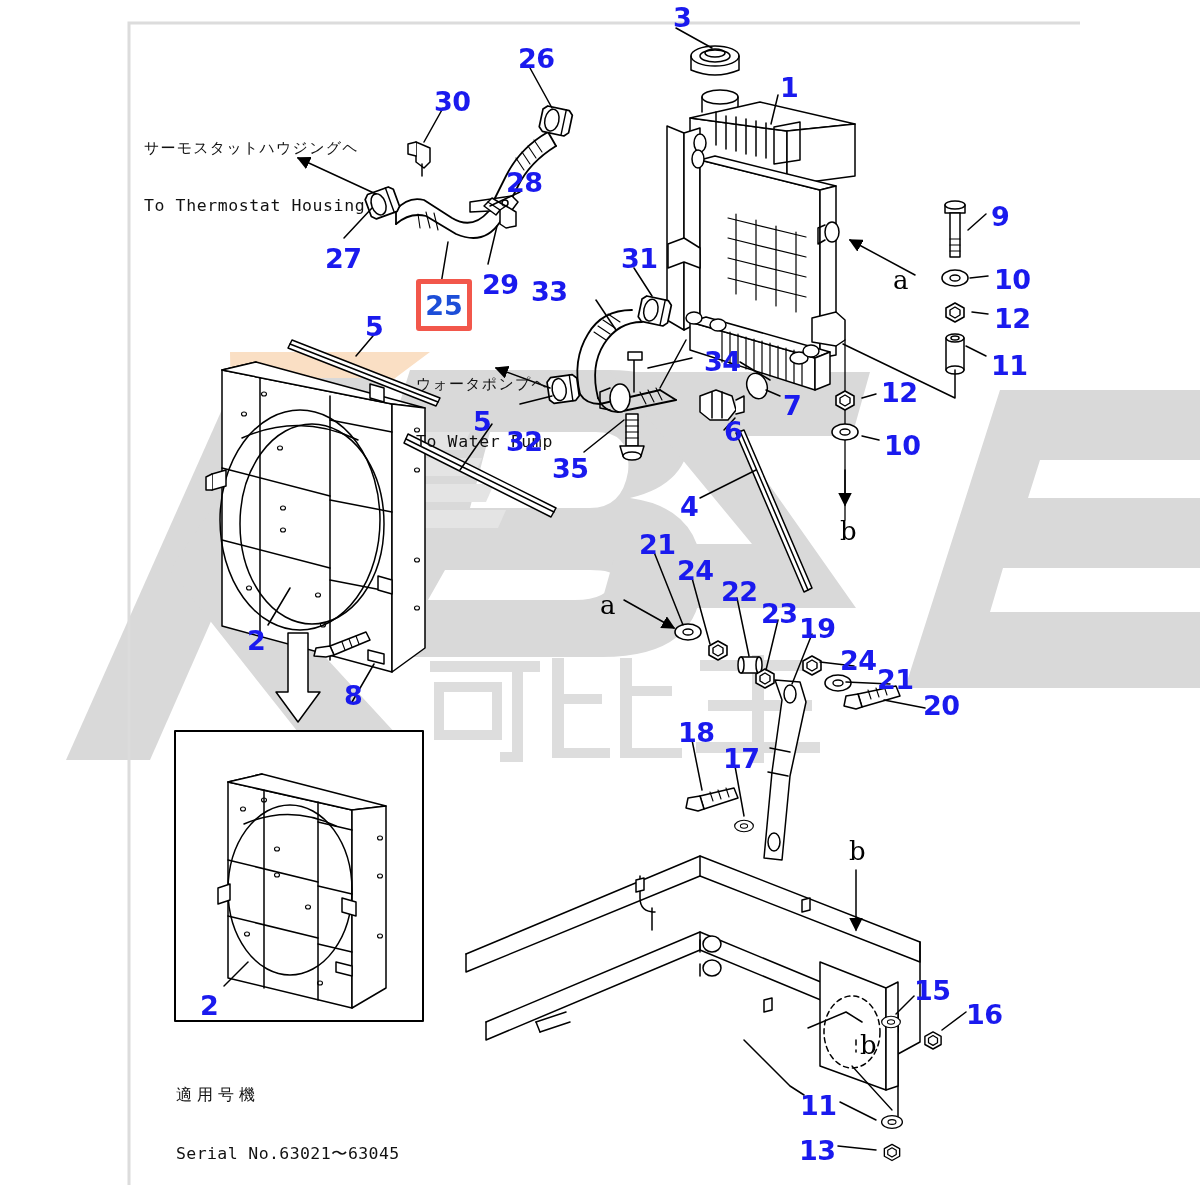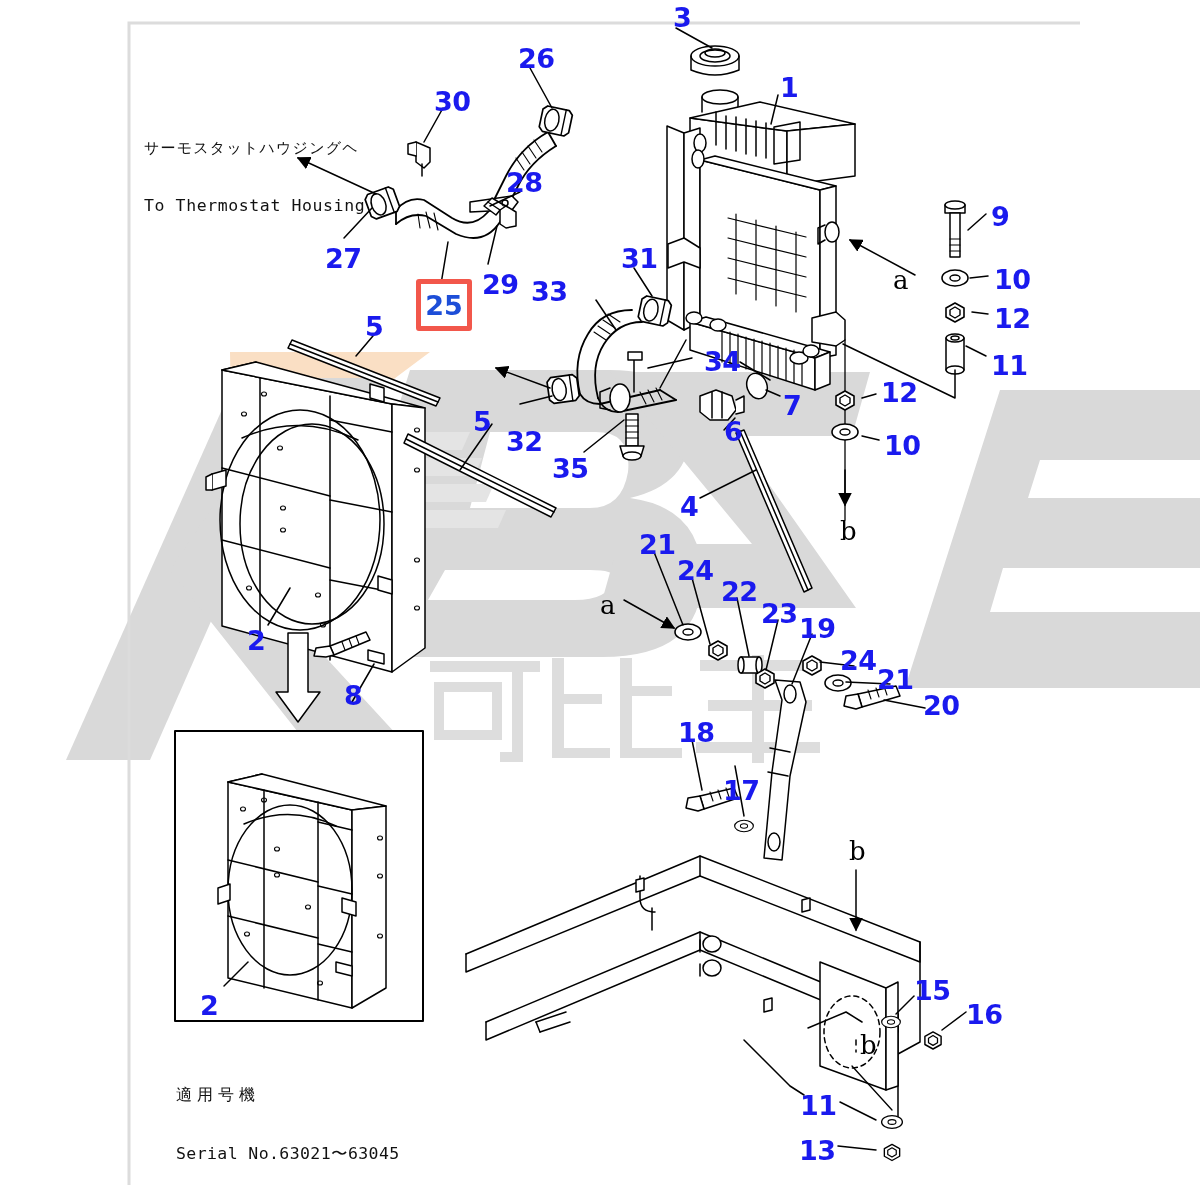--- a/index.html
+++ b/index.html
@@ -514,20 +514,24 @@
       <path d="M686,340 L660,388"></path>
 
     </g>
   </svg>
 
   <div class="cap" style="left:144px;top:100px;">
     <span class="jp">サーモスタットハウジングヘ</span>
     <span class="en">To Thermostat Housing</span>
   </div>
 
+  <div class="cap" style="left:416px;top:336px;">
+    <span class="jp">ウォータポンプヘ</span>
+    <span class="en">To Water Pump</span>
+  </div>
 
 
   <div class="cap serial" style="left:176px;top:1046px;">
     <span class="jp">適用号機</span>
     <span class="en">Serial No.63021〜63045</span>
   </div>
 
   <div class="ab-label" style="left:893px;top:267px;">a</div>
   <div class="ab-label" style="left:840px;top:518px;">b</div>
   <div class="ab-label" style="left:600px;top:592px;">a</div>
@@ -566,21 +570,21 @@
       <div class="callout" style="left: 677px; top: 557px;">24</div>
       <div class="callout" style="left: 721px; top: 578px;">22</div>
       <div class="callout" style="left: 761px; top: 600px;">23</div>
       <div class="callout" style="left: 247px; top: 627px;">2</div>
       <div class="callout" style="left: 799px; top: 615px;">19</div>
       <div class="callout" style="left: 840px; top: 647px;">24</div>
       <div class="callout" style="left: 344px; top: 682px;">8</div>
       <div class="callout" style="left: 877px; top: 666px;">21</div>
       <div class="callout" style="left: 923px; top: 692px;">20</div>
       <div class="callout" style="left: 678px; top: 719px;">18</div>
-      <div class="callout" style="left: 723px; top: 745px; margin-top: 32px;">17</div>
+      <div class="callout" style="left: 723px; top: 745px;">17</div>
       <div class="callout" style="left: 200px; top: 992px;">2</div>
       <div class="callout" style="left: 914px; top: 977px;">15</div>
       <div class="callout" style="left: 966px; top: 1001px;">16</div>
       <div class="callout" style="left: 800px; top: 1092px;">11</div>
       <div class="callout" style="left: 799px; top: 1137px;">13</div>
     </div>
 
 </div>
 
 </body></html>

